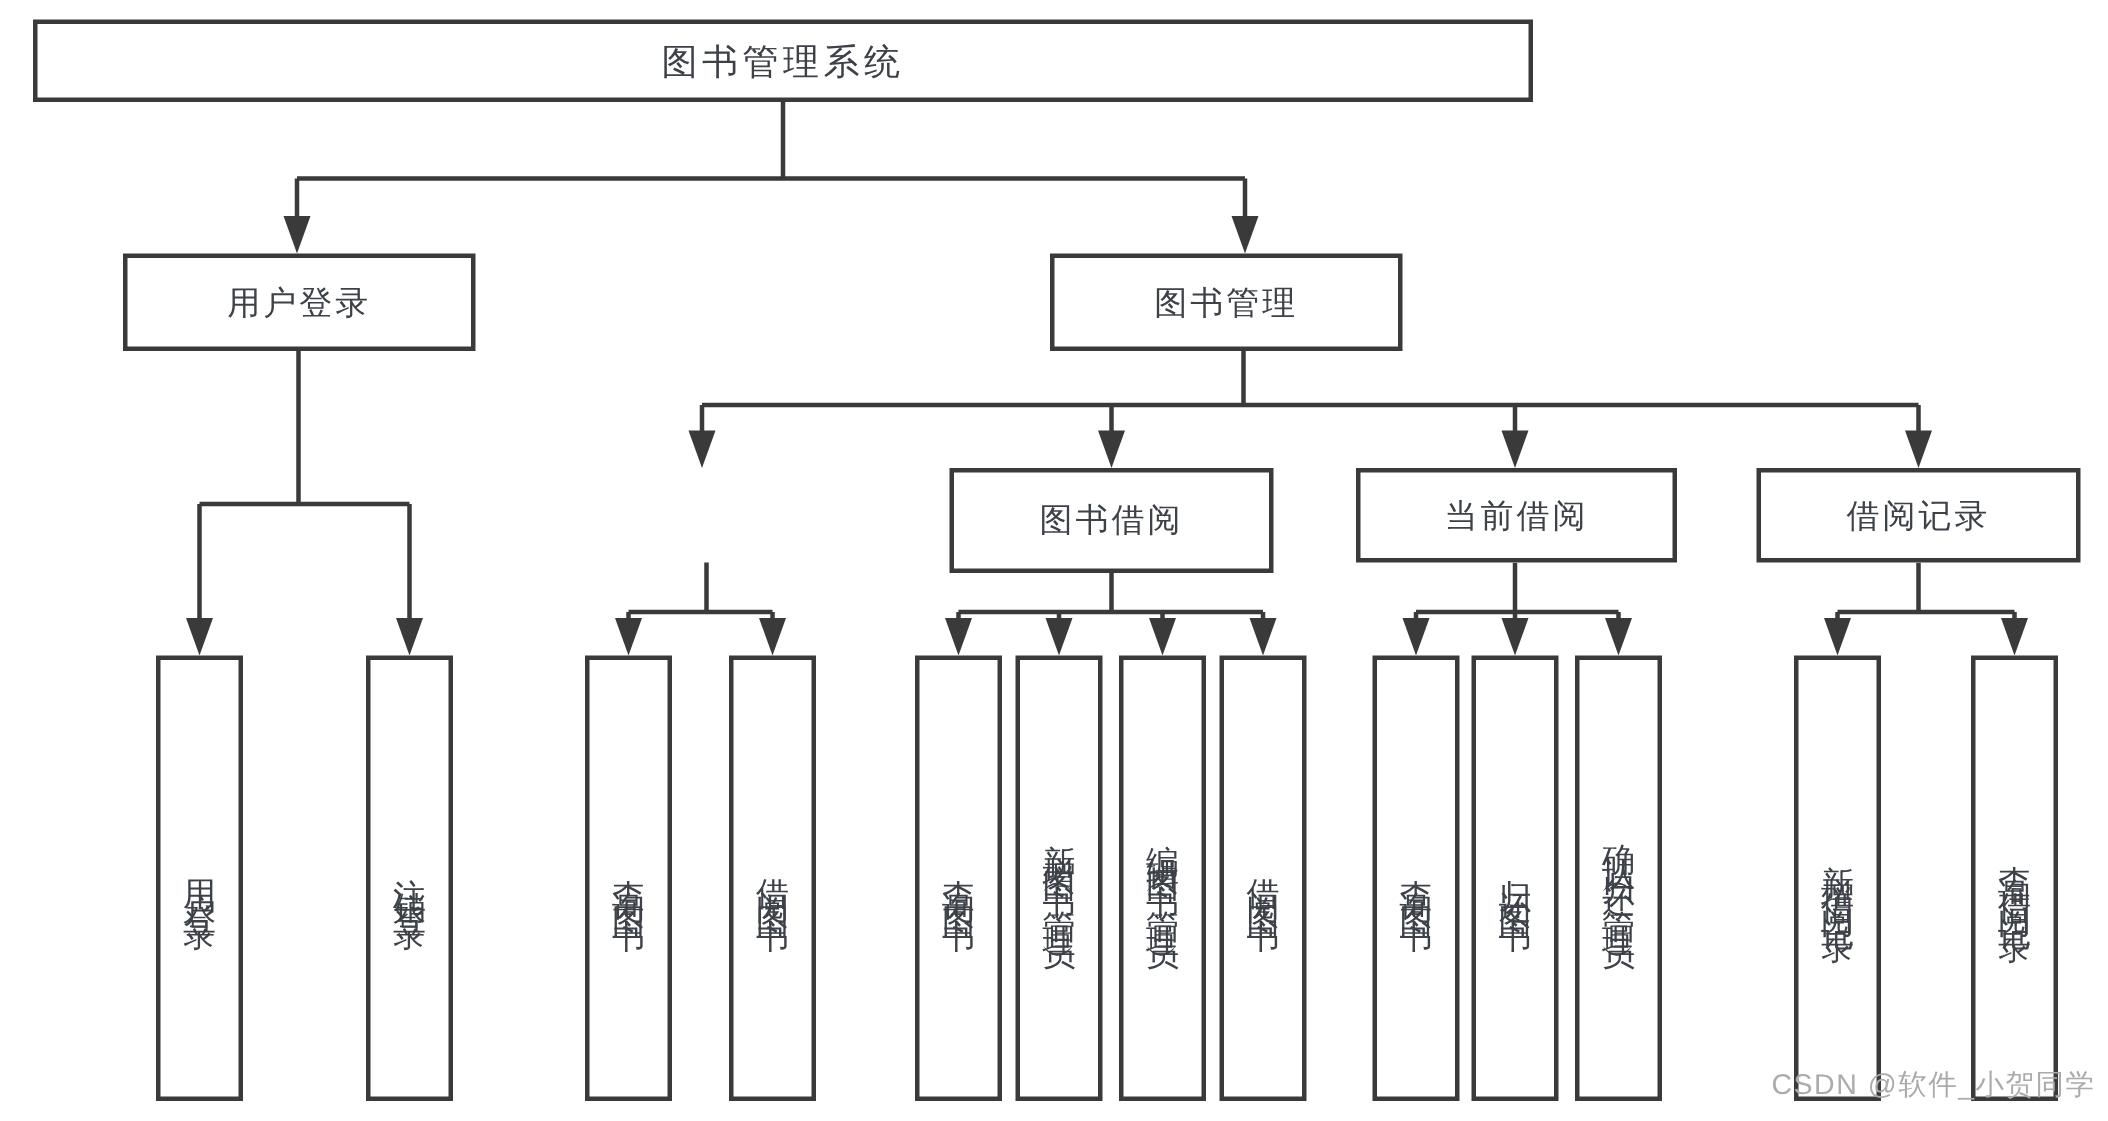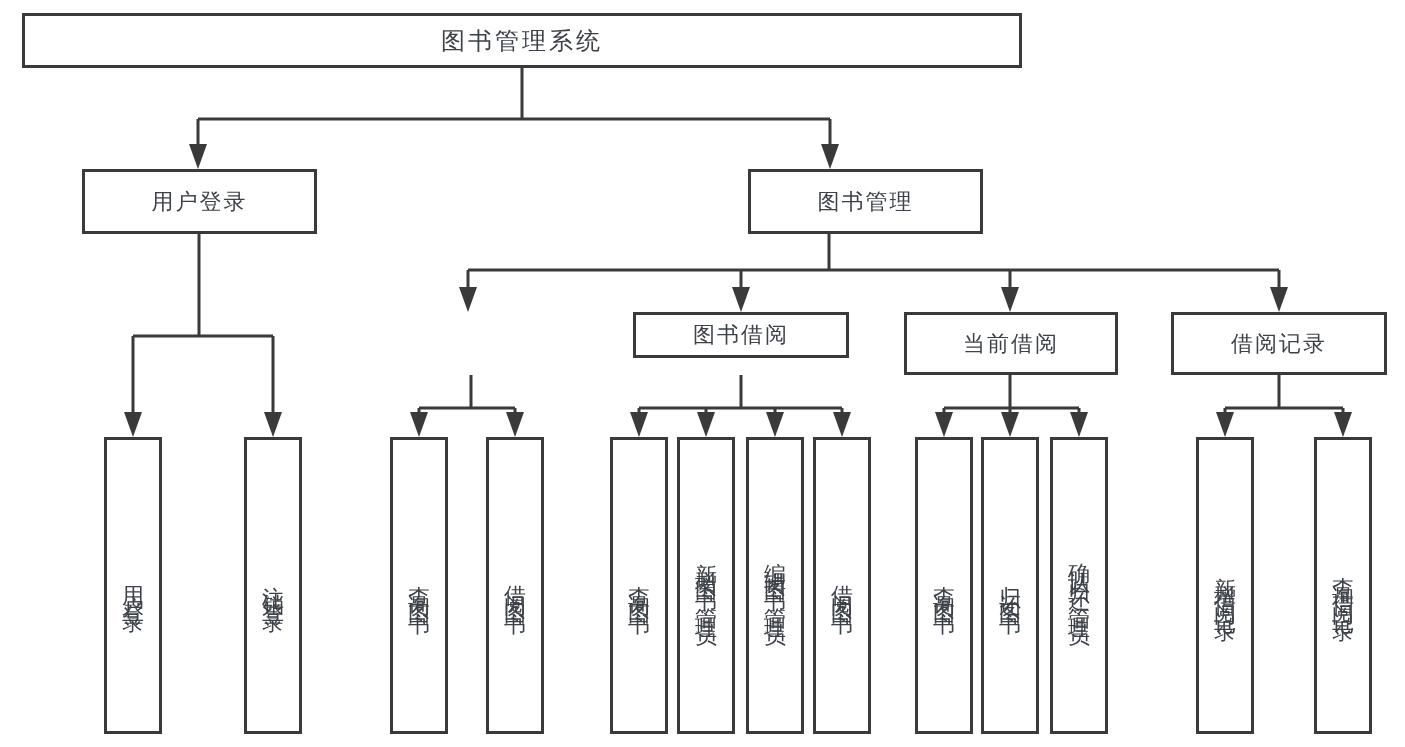--- a/index.html
+++ b/index.html
@@ -118,25 +118,25 @@
     <polygon points="1334,412 1352,412 1343,437"></polygon>
   </svg>
 
   <div class="hbox root-box" style="left:22px; top:13px; width:1000px; height:55px;">
     <span>图书管理系统</span>
   </div>
 
   <div class="hbox" style="left:82px; top:169px; width:235px; height:65px;">
     <span>用户登录</span>
   </div>
-  <div class="hbox" style="left:748px; top:169px; width:235px; height:65px;">
+  <div class="hbox" style="left:700px; top:169px; width:235px; height:65px;">
     <span>图书管理</span>
   </div>
 
-  <div class="hbox" style="left:633px; top:312px; width:216px; height:46px;">
+  <div class="hbox" style="left:633px; top:312px; width:216px; height:70px;">
     <span>图书借阅</span>
   </div>
   <div class="hbox" style="left:904px; top:312px; width:214px; height:63px;text-align:center;">
     <span>当前借阅</span>
   </div>
   <div class="hbox" style="left:1171px; top:312px; width:216px; height:63px;">
     <span>借阅记录</span>
   </div>
 
   <div class="leaf" style="left:104px;">
@@ -172,14 +172,15 @@
   <div class="leaf" style="left:1050px;">
     <span>确认归还（管理员）</span>
   </div>
   <div class="leaf" style="left:1196px;">
     <span>新增借阅记录</span>
   </div>
   <div class="leaf" style="left:1314px;">
     <span>查询借阅记录</span>
   </div>
 
+  <div class="watermark">CSDN @软件_小贺同学</div>
 
 </div>
 
 </body></html>

